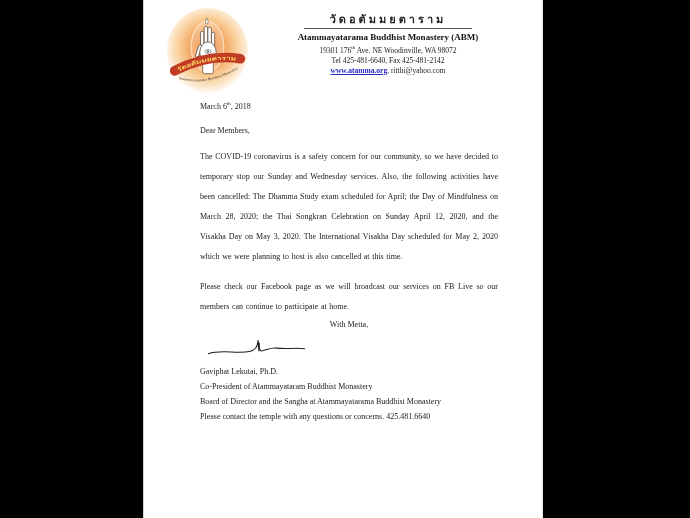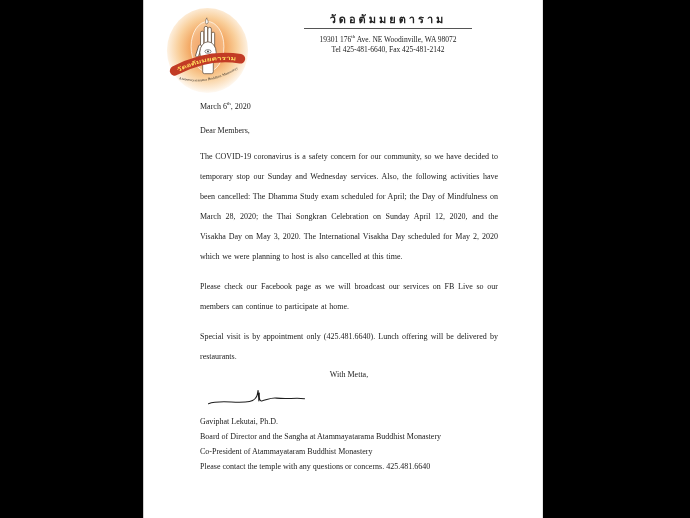--- a/index.html
+++ b/index.html
@@ -79,40 +79,41 @@
         <textPath href="#ribbonTextPath" startOffset="4%" textLength="62" lengthAdjust="spacingAndGlyphs">วัดอตัมมยตาราม</textPath>
       </text>
       <text font-size="3.6" fill="#3a332b">
         <textPath href="#engArcPath" startOffset="2%" textLength="64" lengthAdjust="spacingAndGlyphs">Atammayatarama Buddhist Monastery</textPath>
       </text>
     </svg>
 
     <div class="header-text">
       <div class="thai-title">วัดอตัมมยตาราม</div>
       <div class="title-rule"></div>
+      <div class="org-name">Atammayatarama Buddhist Monastery (ABM)</div>
       <div class="addr-line"><span>19301 176</span><span class="sup">th</span><span> Ave. NE Woodinville, WA 98072</span></div>
       <div class="addr-line">Tel 425-481-6640, Fax 425-481-2142</div>
+      <div class="addr-line"><span class="web-link">www.atamma.org</span><span class="email-text">, ritthi@yahoo.com</span></div>
     </div>
   </div>
 
-  <div class="date-line"><span>March 6</span><span class="sup">th</span><span>, 2020</span></div>
+  <div class="date-line"><span>March 6</span><span class="sup">th</span><span>, 2018</span></div>
 
 
   <div class="salutation">Dear Members,</div>
 
   <p class="para">The COVID-19 coronavirus is a safety concern for our community, so we have decided to temporary stop our Sunday and Wednesday services. Also, the following activities have been cancelled: The Dhamma Study exam scheduled for April; the Day of Mindfulness on March 28, 2020; the Thai Songkran Celebration on Sunday April 12, 2020, and the Visakha Day on May 3, 2020.  The International Visakha Day scheduled for May 2, 2020 which we were planning to host is also cancelled at this time.</p>
   <p class="para">Please check our Facebook page as we will broadcast our services on FB Live so our members can continue to participate at home.</p>
-  <p class="para">Special visit is by appointment only (425.481.6640). Lunch offering will be delivered by restaurants.</p>
 
   <div class="closing">With Metta,</div>
 
   <svg class="signature" viewBox="0 0 110 30" aria-hidden="true">
     <path d="M3 19 C 16 14, 34 19.5, 47 16.5 C 52 15.5, 54 13, 55 10.5 L 56.2 4.5 L 57 16 M 57.5 7.5 C 57.3 11.5, 57.5 16.5, 60 16 C 66 14.8, 70 12.2, 76 13 C 86 14.4, 96 12.4, 106 13.6" stroke="#1e1e1e" stroke-width="1.1" fill="none" stroke-linecap="round"></path>
   </svg>
 
   <div class="signer">
     <div class="signer-line">Gaviphat Lekutai, Ph.D.</div>
+    <div class="signer-line">Co-President of Atammayataram Buddhist Monastery</div>
     <div class="signer-line">Board of Director and the Sangha at Atammayatarama Buddhist Monastery</div>
-    <div class="signer-line">Co-President of Atammayataram Buddhist Monastery</div>
     <div class="signer-line">Please contact the temple with any questions or concerns. 425.481.6640</div>
   </div>
 
 </div>
 
 </body></html>

